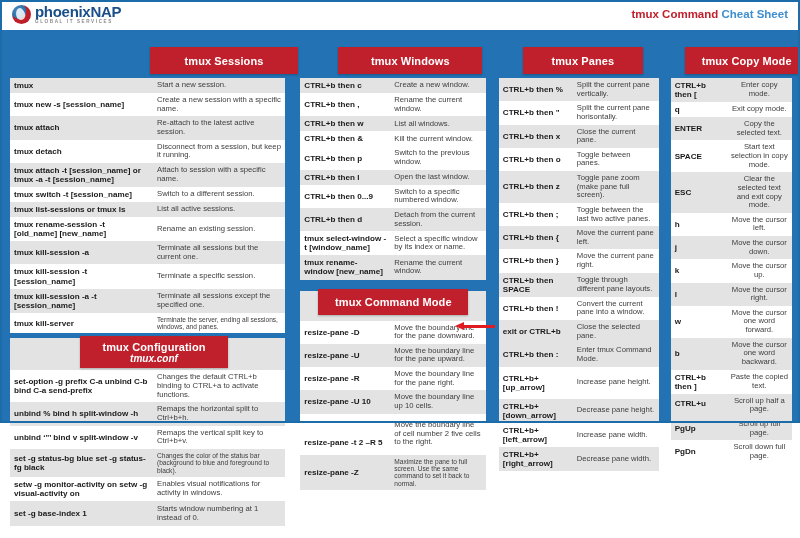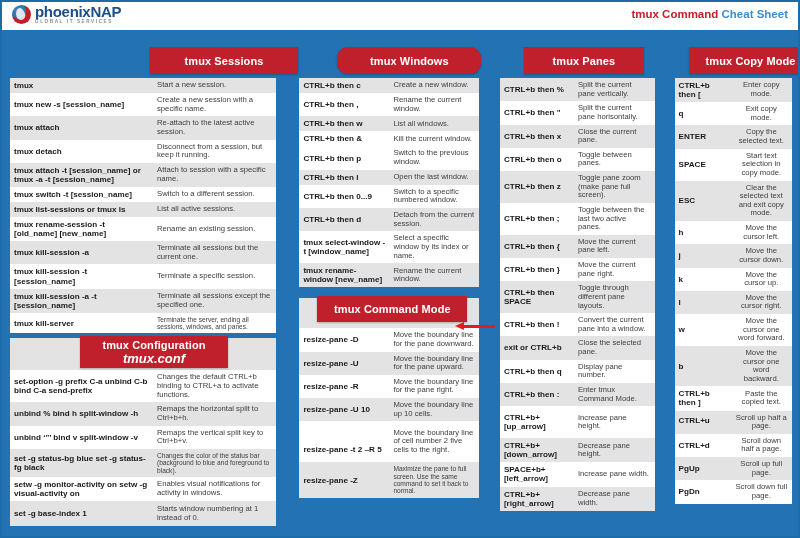--- a/index.html
+++ b/index.html
@@ -2,21 +2,21 @@
 <html><head>
 <meta charset="utf-8">
 <style>
   html,body{margin:0;padding:0;}
   body{
     width:800px;height:538px;overflow:hidden;
     background:#ffffff;
     font-family:"Liberation Sans", sans-serif;
     -webkit-font-smoothing:antialiased;
   }
-  .sheet{position:relative;width:800px;height:538px;box-sizing:border-box;background:#15803d;}
+  .sheet{position:relative;width:800px;height:423px;box-sizing:border-box;background:#15803d;}
   .outer-border{position:absolute;inset:0;border:2px solid #1b6ca8;box-sizing:border-box;pointer-events:none;}
 
   
   .topbar{position:relative;height:30px;background:#ffffff;box-sizing:border-box;}
   .logo{position:absolute;left:12px;top:4px;display:flex;align-items:center;gap:4px;}
   .logo-mark{width:19px;height:19px;border-radius:50%;
     background:radial-gradient(circle at 35% 32%, #4a90c8 0%, #2d6ea5 42%, #c0202c 43%, #b81d28 100%);
     position:relative;}
   .logo-mark:after{content:"";position:absolute;left:4px;top:3px;width:9px;height:12px;border-radius:50% 50% 50% 50%/60% 60% 40% 40%;background:#ffffff;opacity:.82;transform:rotate(-16deg);}
   .logo-text{line-height:1;}
@@ -26,39 +26,39 @@
   .logo-sub{font-size:4.6px;letter-spacing:1.6px;color:#8a8a8a;font-weight:bold;margin-top:1px;}
   .head-right{position:absolute;right:12px;top:8px;font-size:11.5px;font-weight:bold;}
   .head-right .t1{color:#c0202c;}
   .head-right .t2{color:#3f8fd0;font-weight:bold;}
 
   
   .band{position:absolute;left:2px;right:2px;top:30px;height:17px;background:#2272b4;}
 
   
   .grid{position:absolute;left:2px;right:2px;top:47px;bottom:2px;background:#2272b4;
-        display:flex;gap:12px;box-sizing:border-box;}
+        display:flex;gap:4px;box-sizing:border-box;}
   .col{position:relative;box-sizing:border-box;}
   .col.c1{width:293px;padding:0 6px 5px 8px;}
   .col.c2{width:198px;padding:0 5px 5px 5px;}
   .col.c3{width:170px;padding:0 4px 5px 4px;}
   .col.c4{width:133px;padding:0 6px 5px 4px;}
   .panel{background:#ffffff;box-sizing:border-box;}
 
   
   .plate-wrap{position:relative;height:0;}
   .plate{position:absolute;background:#c0202c;color:#fff;font-weight:bold;
     text-align:center;display:flex;flex-direction:column;align-items:center;justify-content:center;
     box-shadow:0 1px 2px rgba(0,0,0,.25);}
   .plate .l1{font-size:11px;letter-spacing:.1px;}
-  .plate .l2{font-size:13px;font-style:italic;}
+  .plate .l2{font-size:10px;font-style:italic;}
 
   
   .title-sessions{left:140px;top:-31px;width:148px;height:27px;}
-  .title-windows{left:38px;top:-31px;width:144px;height:27px;border-radius:11px;}
+  .title-windows{left:38px;top:-31px;width:144px;height:27px;}
   .title-panes{left:24px;top:-31px;width:120px;height:27px;}
   .title-copy{left:14px;top:-31px;width:124px;height:27px;}
   .title-config{left:70px;top:-2px;width:148px;height:32px;}
   .title-cmdmode{left:18px;top:-2px;width:150px;height:26px;}
 
   
   table.kv{width:100%;border-collapse:collapse;table-layout:fixed;background:#fff;}
   table.kv tr{background:#ffffff;}
   table.kv tr.alt{background:#e3e3e3;}
   table.kv td{vertical-align:middle;padding:3px 4px;color:#2b2b2b;line-height:1.12;}
@@ -357,38 +357,34 @@
                 <td class="d">Toggle through different pane layouts.</td>
               </tr>
           <tr>
                 <td class="k">CTRL+b then !</td>
                 <td class="d">Convert the current pane into a window.</td>
               </tr>
           <tr class="alt">
                 <td class="k">exit or CTRL+b</td>
                 <td class="d">Close the selected pane.</td>
               </tr>
-          <tr>
-                <td class="k" style="padding-top:7px;padding-bottom:7px">CTRL+b then q</td>
-                <td class="d">Display pane number.</td>
-              </tr>
           <tr class="alt">
                 <td class="k">CTRL+b then :</td>
                 <td class="d">Enter tmux Command Mode.</td>
               </tr>
           <tr>
                 <td class="k" style="padding-top:7px;padding-bottom:7px">CTRL+b+ [up_arrow]</td>
                 <td class="d">Increase pane height.</td>
               </tr>
           <tr class="alt">
                 <td class="k">CTRL+b+ [down_arrow]</td>
                 <td class="d">Decrease pane height.</td>
               </tr>
           <tr>
-                <td class="k">SPACE+b+ [left_arrow]</td>
+                <td class="k">CTRL+b+ [left_arrow]</td>
                 <td class="d">Increase pane width.</td>
               </tr>
           <tr class="alt">
                 <td class="k">CTRL+b+ [right_arrow]</td>
                 <td class="d">Decrease pane width.</td>
               </tr>
         </tbody>
           </table>
       </div>
     </div>
@@ -447,24 +443,20 @@
                 <td class="k">b</td>
                 <td class="d">Move the cursor one word backward.</td>
               </tr>
           <tr>
                 <td class="k">CTRL+b then ]</td>
                 <td class="d">Paste the copied text.</td>
               </tr>
           <tr class="alt">
                 <td class="k" style="padding-bottom:7px">CTRL+u</td>
                 <td class="d">Scroll up half a page.</td>
-              </tr>
-          <tr>
-                <td class="k">CTRL+d</td>
-                <td class="d">Scroll down half a page.</td>
               </tr>
           <tr class="alt">
                 <td class="k" style="padding-top:7px;padding-bottom:7px">PgUp</td>
                 <td class="d">Scroll up full page.</td>
               </tr>
           <tr>
                 <td class="k" style="padding-top:7px;padding-bottom:7px">PgDn</td>
                 <td class="d">Scroll down full page.</td>
               </tr>
         </tbody>

